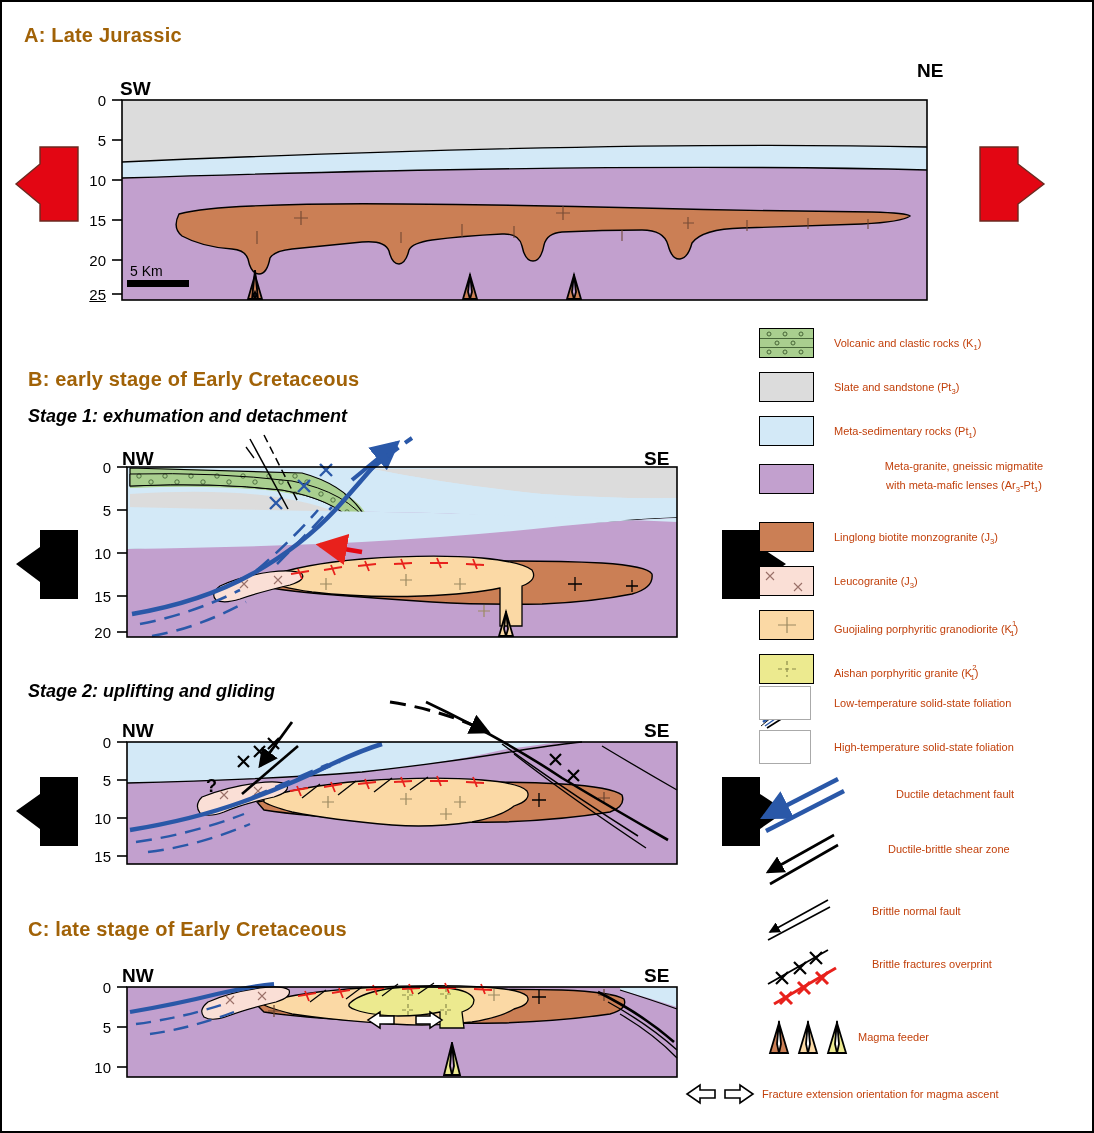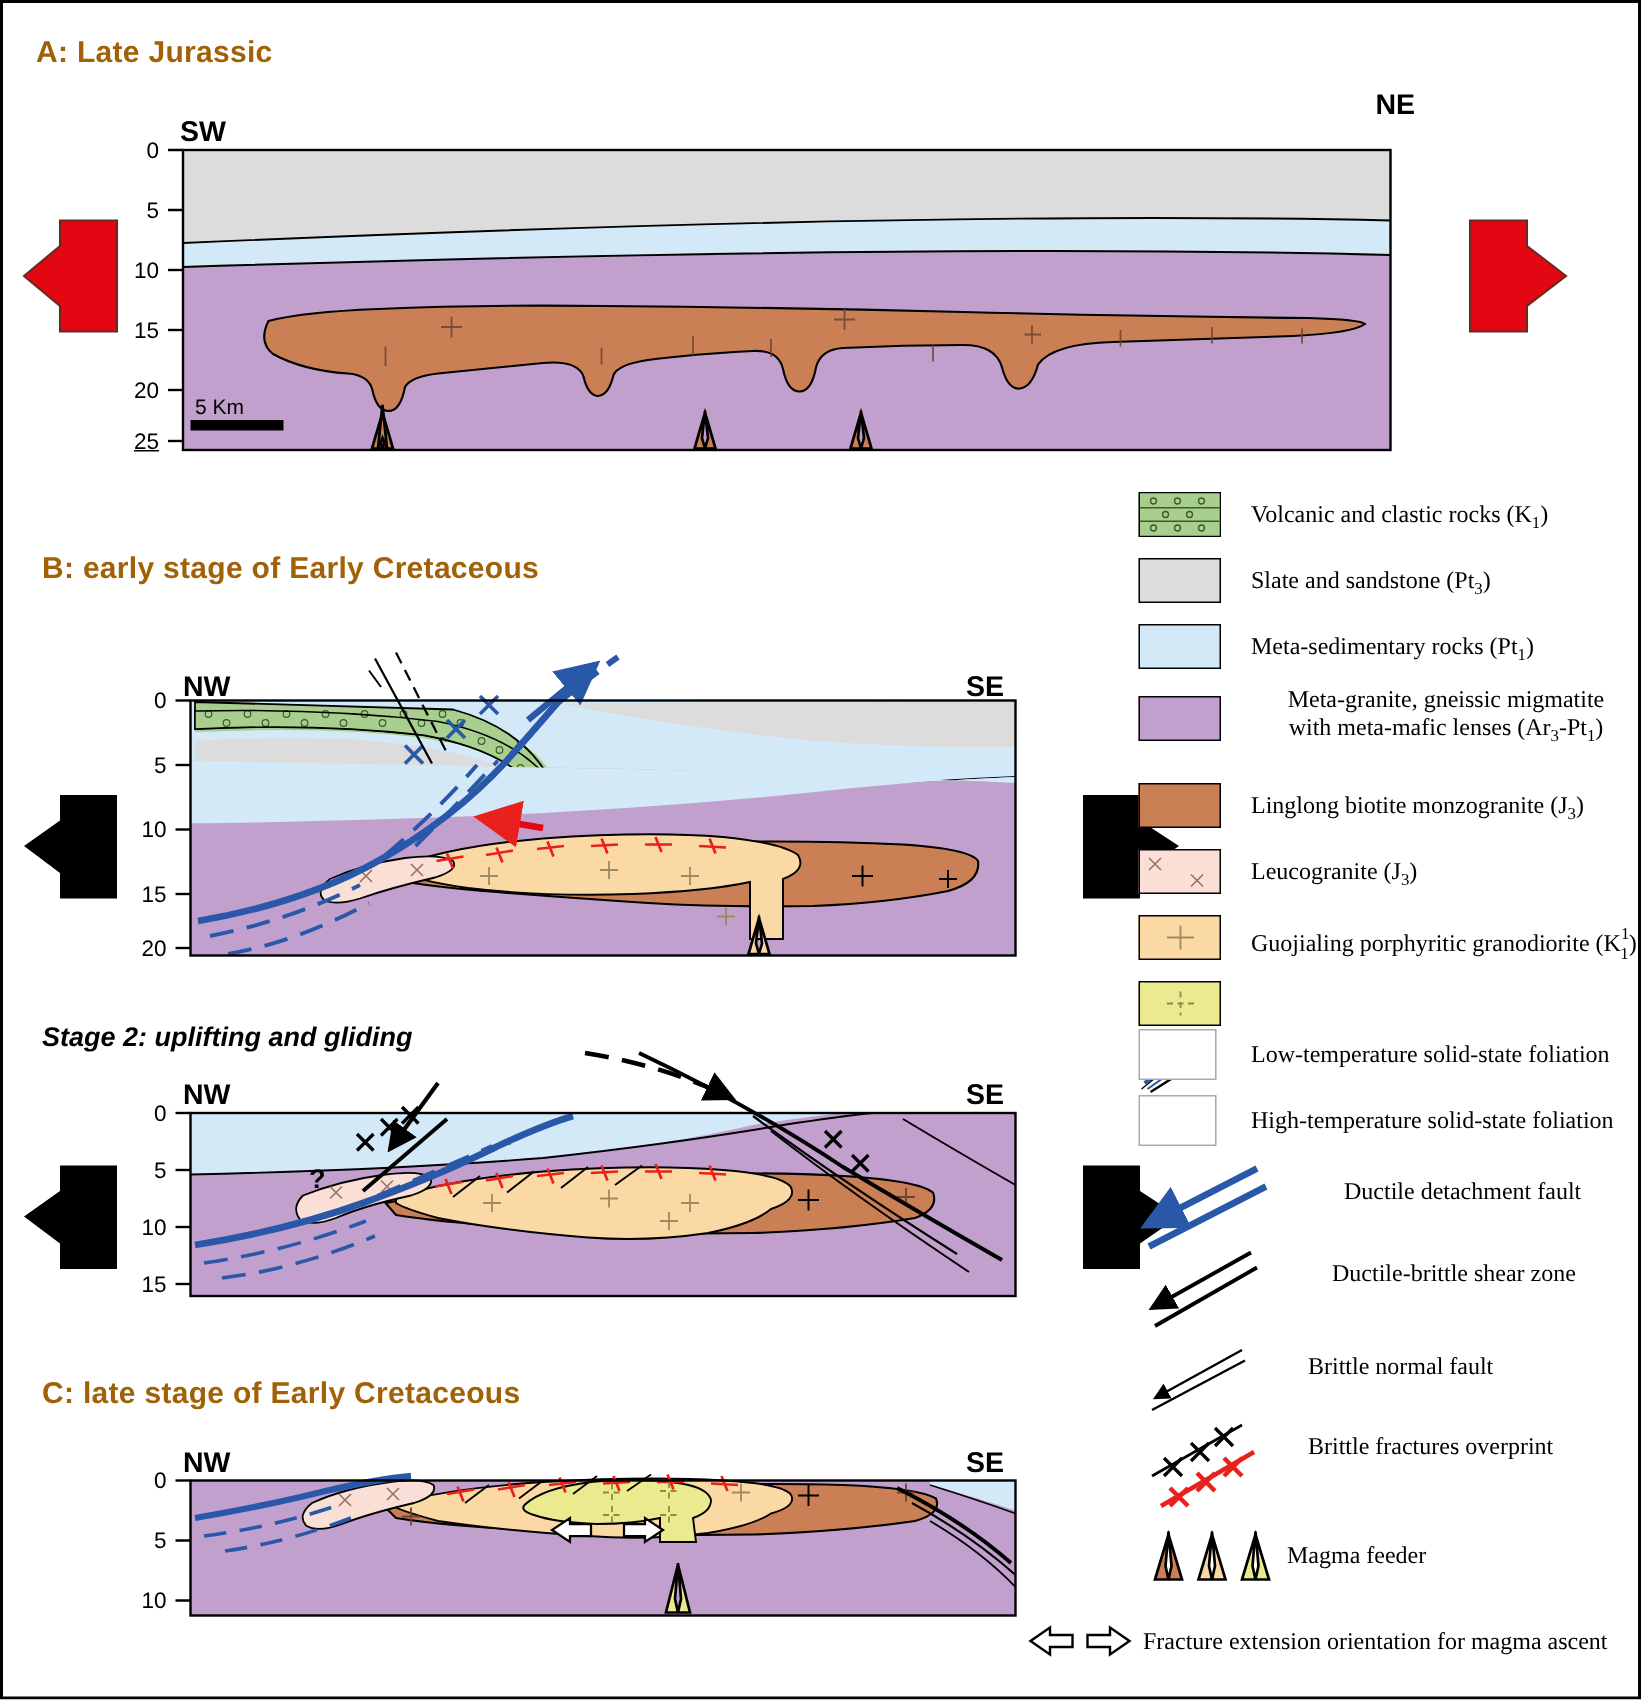--- a/index.html
+++ b/index.html
@@ -41,25 +41,24 @@
     text-align:right;
     white-space:nowrap;
   }
   .scale-label{
     position:absolute;
     font-size:14px;
     color:#000;
   }
   .legend-text{
     position:absolute;
-    font-size:16px;
-    color:#000000;
+    font-size:11px;
+    color:#c2410c;
     line-height:19px;
     white-space:nowrap;
-    font-family:Liberation Serif, serif;
   }
   .legend-text.two-line{white-space:normal;width:290px;}
   .swatch{
     position:absolute;
     border:1px solid #000;
     box-sizing:border-box;
   }
   .sym-box{
     position:absolute;
     border:1px solid #aaa;
@@ -543,20 +542,21 @@
 
       <g>
         <path d="M713 1095 L713 1088 L698 1088 L698 1083 L685 1092 L698 1101 L698 1096 L713 1096 Z" fill="#fff" stroke="#000" stroke-width="1.6"></path>
         <path d="M723 1095 L723 1088 L738 1088 L738 1083 L751 1092 L738 1101 L738 1096 L723 1096 Z" fill="#fff" stroke="#000" stroke-width="1.6"></path>
       </g>
     </g>
   </svg>
 
   <div class="panel-title" style="left:22px;top:22px;">A: Late Jurassic</div>
   <div class="panel-title" style="left:26px;top:366px;">B: early stage of Early Cretaceous</div>
+  <div class="stage-title" style="left:26px;top:404px;">Stage 1: exhumation and detachment</div>
   <div class="stage-title" style="left:26px;top:679px;">Stage 2: uplifting and gliding</div>
   <div class="panel-title" style="left:26px;top:916px;">C: late stage of Early Cretaceous</div>
 
   <div class="dir-label" style="left:118px;top:58px;margin-top:18px;">SW</div>
   <div class="dir-label" style="left:915px;top:58px;">NE</div>
 
   <div class="dir-label" style="left:120px;top:446px;">NW</div>
   <div class="dir-label" style="left:642px;top:446px;">SE</div>
 
   <div class="dir-label" style="left:120px;top:718px;">NW</div>
@@ -665,20 +665,23 @@
   </div>
 
   <div class="legend-text" style="left:832px;top:570px;">
     <span>Leucogranite (J</span><sub>3</sub><span>)</span>
   </div>
 
   <div class="legend-text" style="left:832px;top:614px;">
     <span>Guojialing porphyritic granodiorite (K</span><sup style="position:relative;top:-2px;">1</sup><sub style="margin-left:-6px;">1</sub><span>)</span>
   </div>
 
+  <div class="legend-text" style="left:832px;top:658px;">
+    <span>Aishan porphyritic granite (K</span><sup style="position:relative;top:-2px;">2</sup><sub style="margin-left:-6px;">1</sub><span>)</span>
+  </div>
 
   <div class="legend-text" style="left:832px;top:692px;">Low-temperature solid-state foliation</div>
   <div class="legend-text" style="left:832px;top:736px;">High-temperature solid-state foliation</div>
   <div class="legend-text" style="left:894px;top:783px;">Ductile detachment fault</div>
   <div class="legend-text" style="left:886px;top:838px;">Ductile-brittle shear zone</div>
   <div class="legend-text" style="left:870px;top:900px;">Brittle normal fault</div>
   <div class="legend-text" style="left:870px;top:953px;">Brittle fractures overprint</div>
   <div class="legend-text" style="left:856px;top:1026px;">Magma feeder</div>
   <div class="legend-text" style="left:760px;top:1083px;">Fracture extension orientation for magma ascent</div>
 

